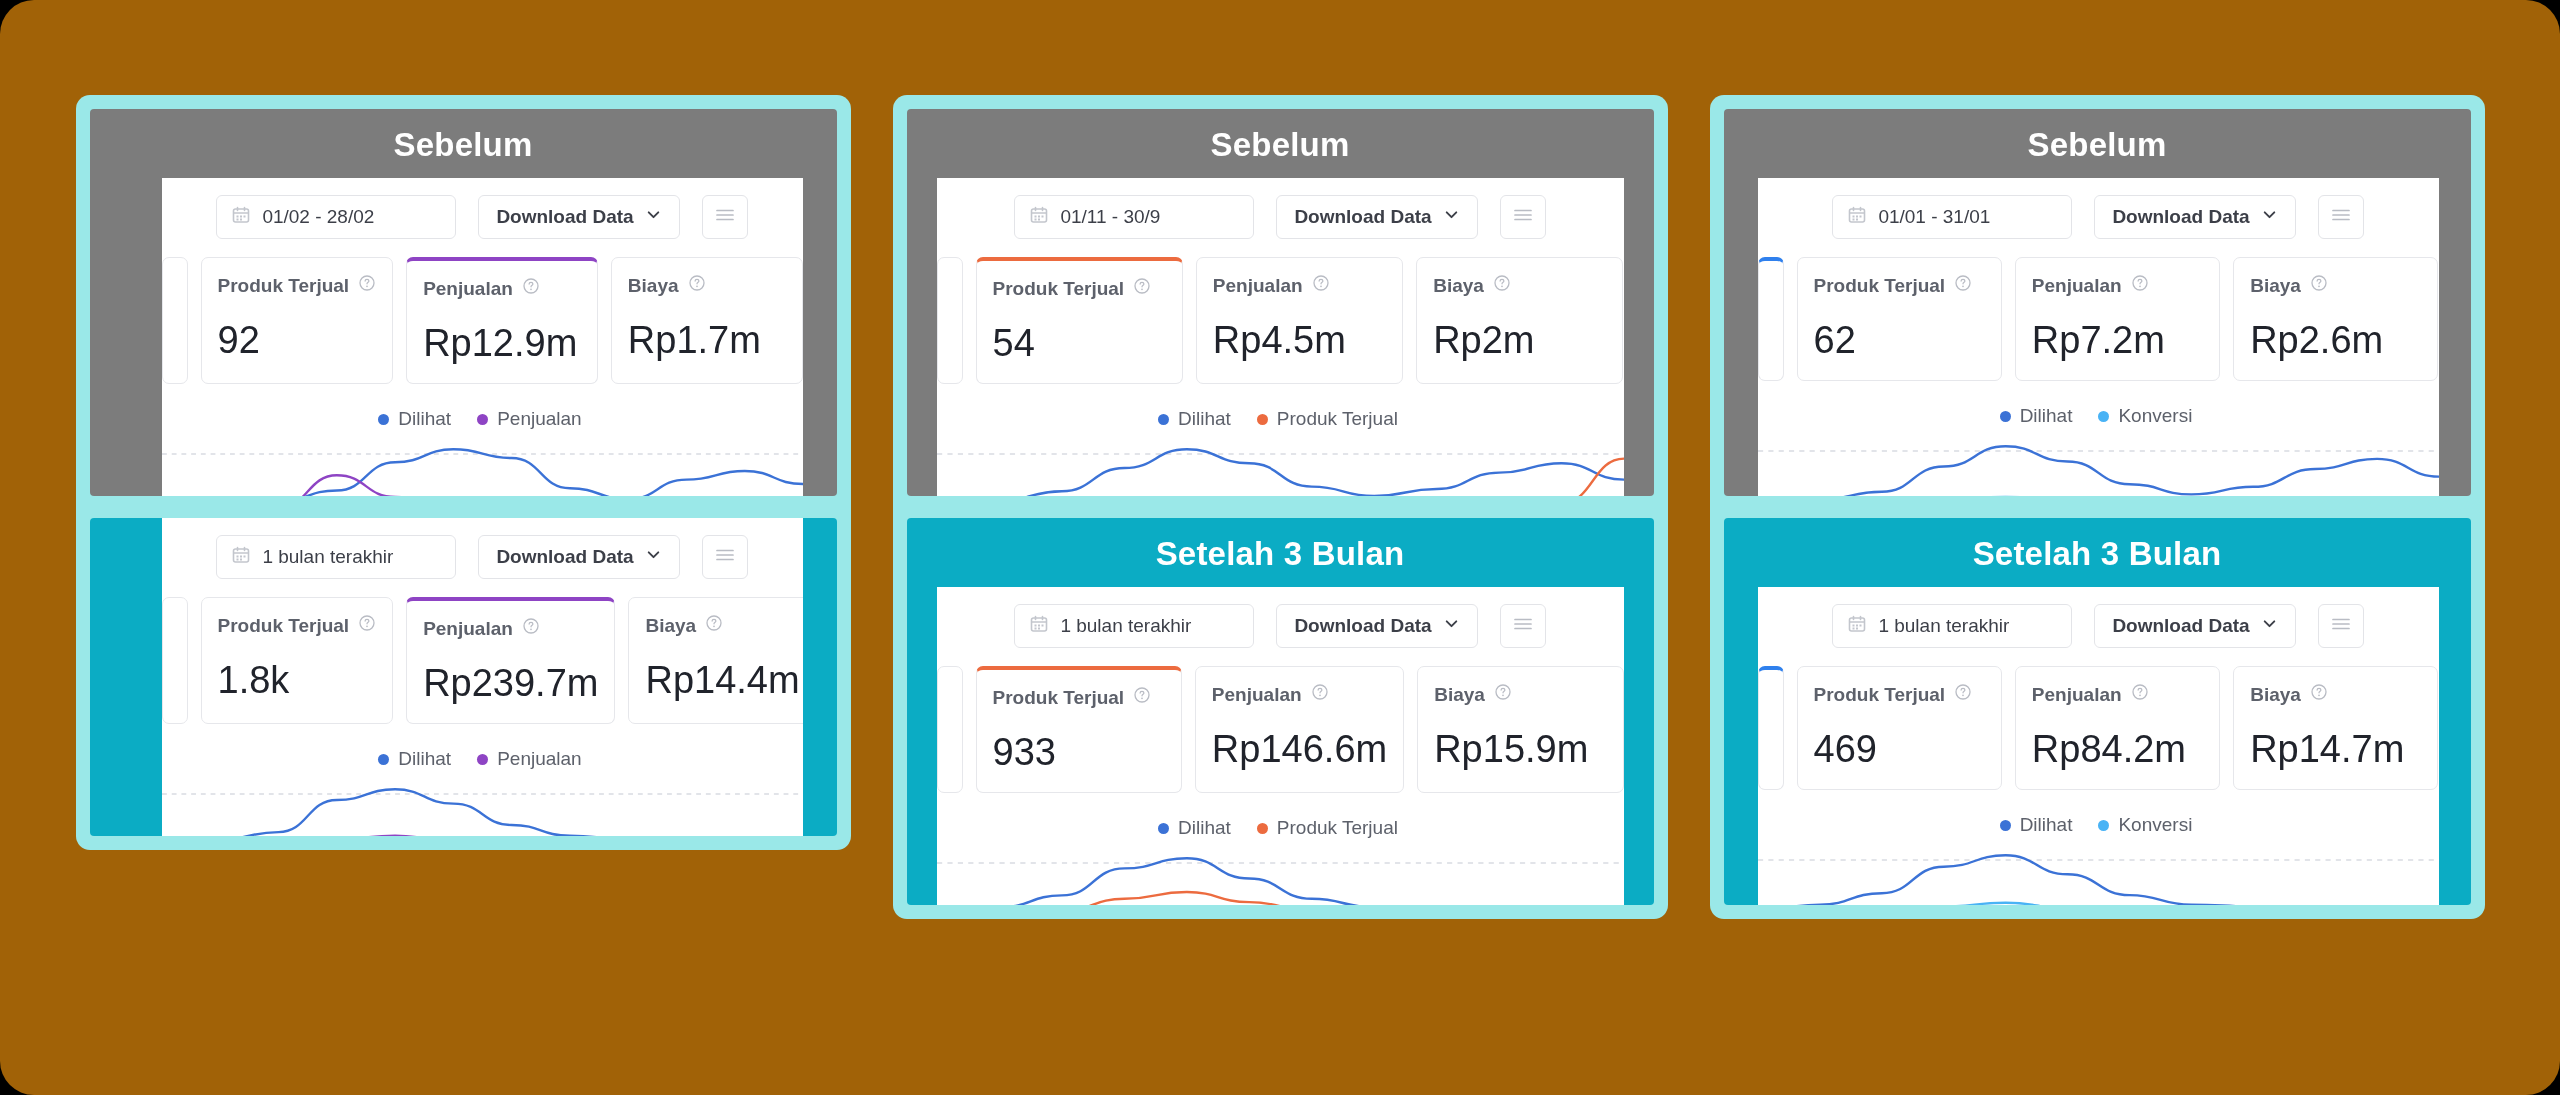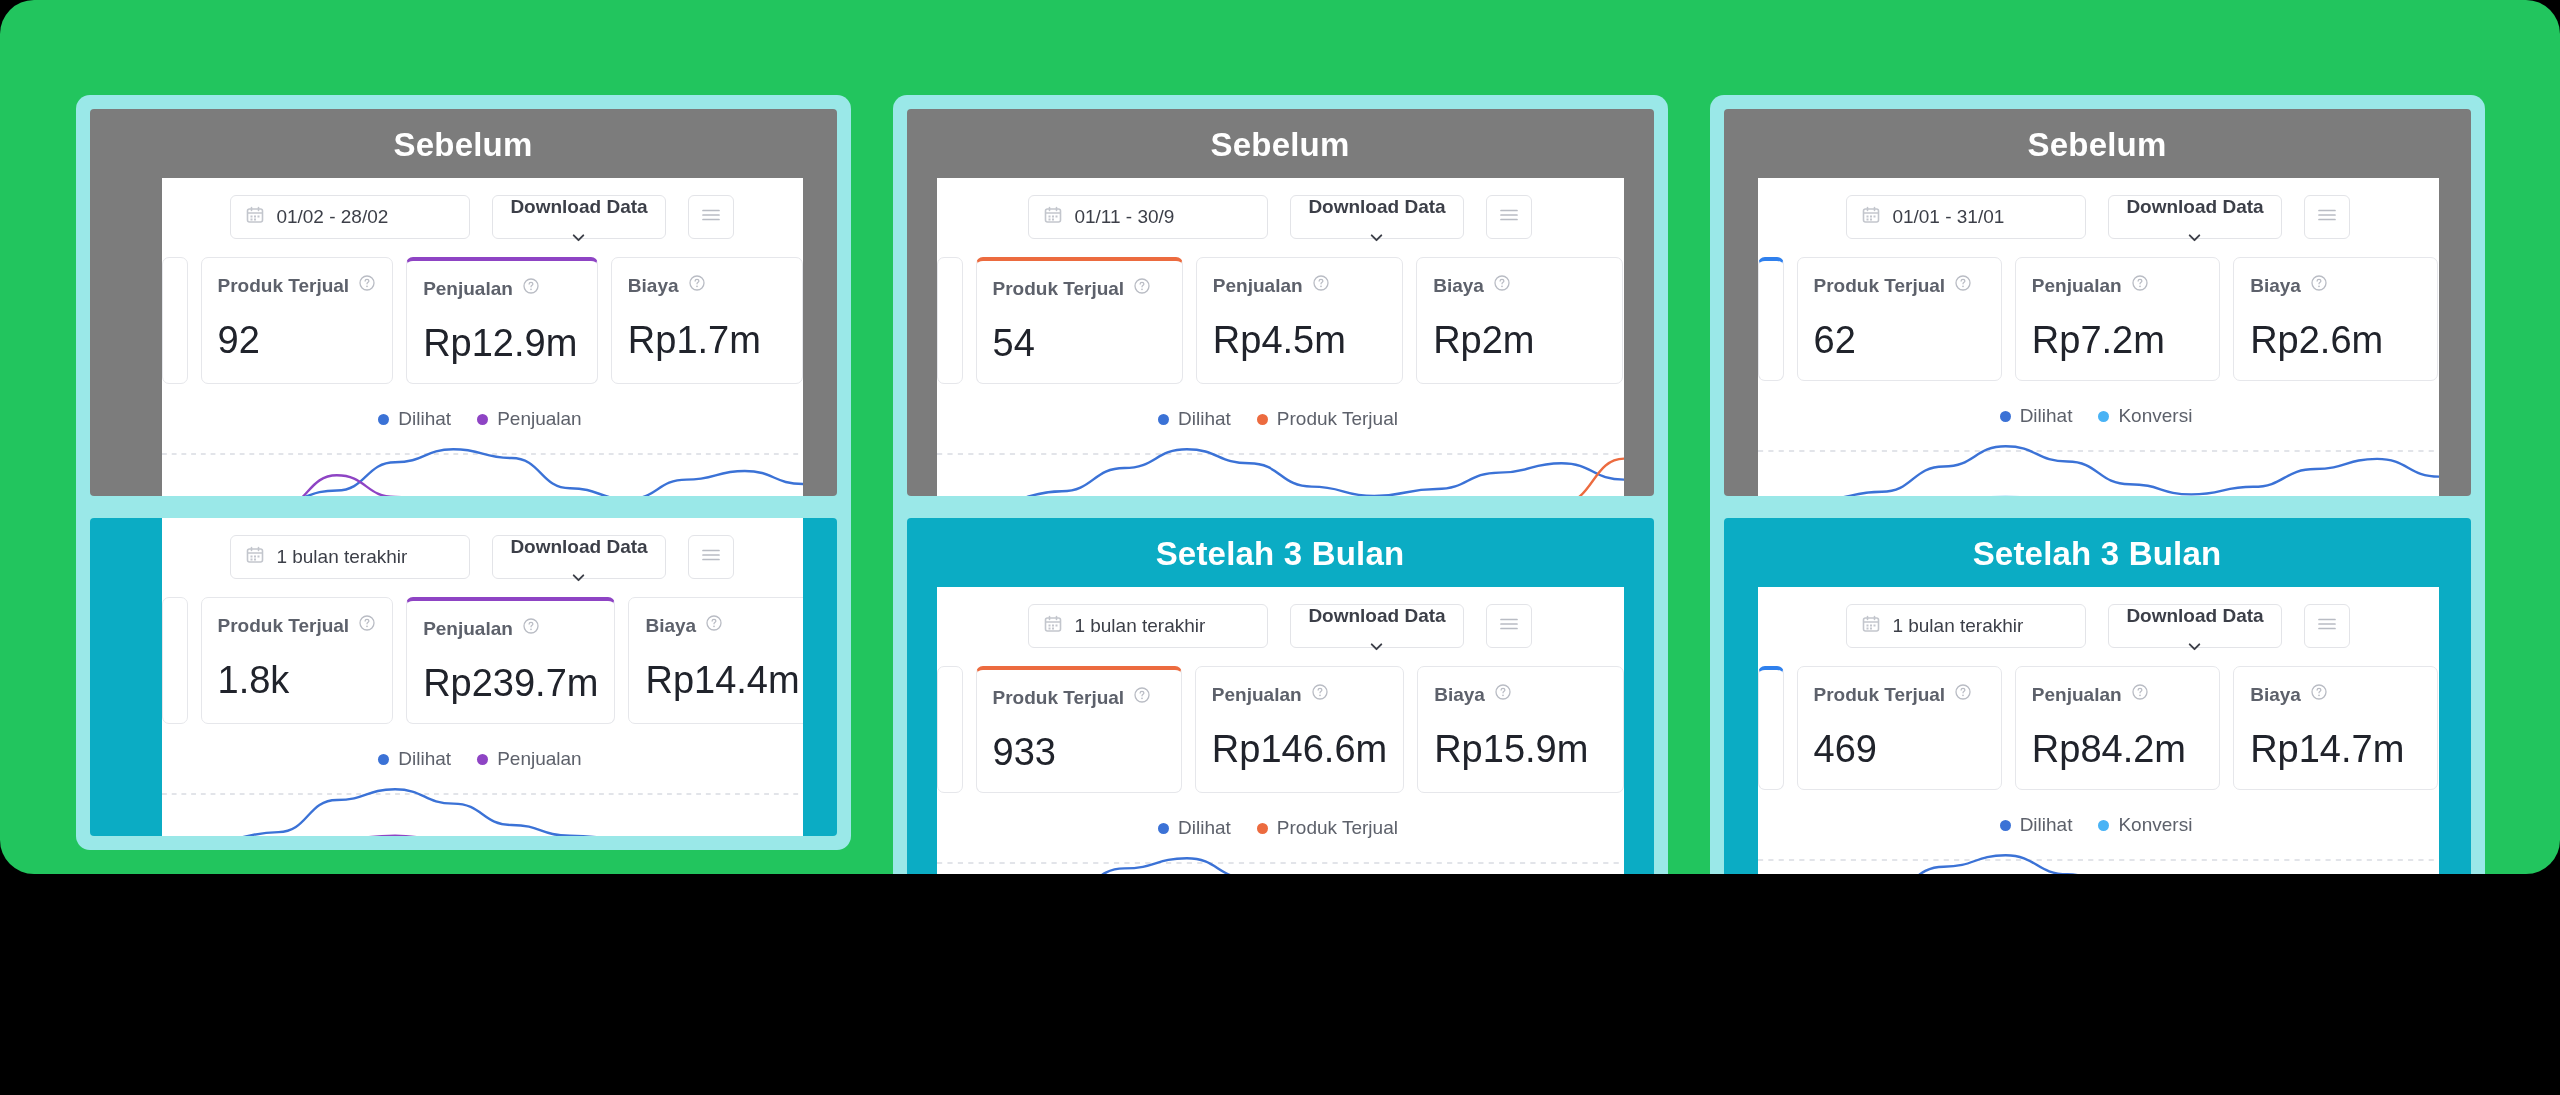--- a/index.html
+++ b/index.html
@@ -4,22 +4,22 @@
 <style>
   * { box-sizing: border-box; margin: 0; padding: 0; }
   html, body {
     width: 2560px; height: 1095px;
     background: #000;
     font-family: "Liberation Sans", sans-serif;
     overflow: hidden;
   }
   .page-root {
     position: relative;
-    width: 2560px; height: 874px;
-    background: #22c55e;
+    width: 2560px; height: 1095px;
+    background: #a16207;
     border-radius: 34px;
     overflow: hidden;
   }
   .panels-row {
     display: flex;
     justify-content: center;
     align-items: flex-start;
     gap: 42px;
     padding: 95px 0 0 0;
   }
@@ -71,21 +71,21 @@
     border: 1px solid #e3e4e8;
     border-radius: 6px;
     background: #fff;
     height: 44px;
     display: flex;
     align-items: center;
     color: #3c3f48;
     font-size: 19px;
   }
   .ctl.daterange { width: 240px; padding: 0 14px; gap: 11px; }
-  .ctl.download  { padding: 0 17px; gap: 11px; font-weight: bold; flex-direction: column; }
+  .ctl.download  { padding: 0 17px; gap: 11px; font-weight: bold; }
   .ctl.hamburger { width: 46px; justify-content: center; }
   .cal-ico { display:block; }
   .chev { display:block; }
   .burger-ico { display:block; }
 
   
   .metrics {
     display: flex;
     gap: 13px;
     padding: 12px 0 0 0;

